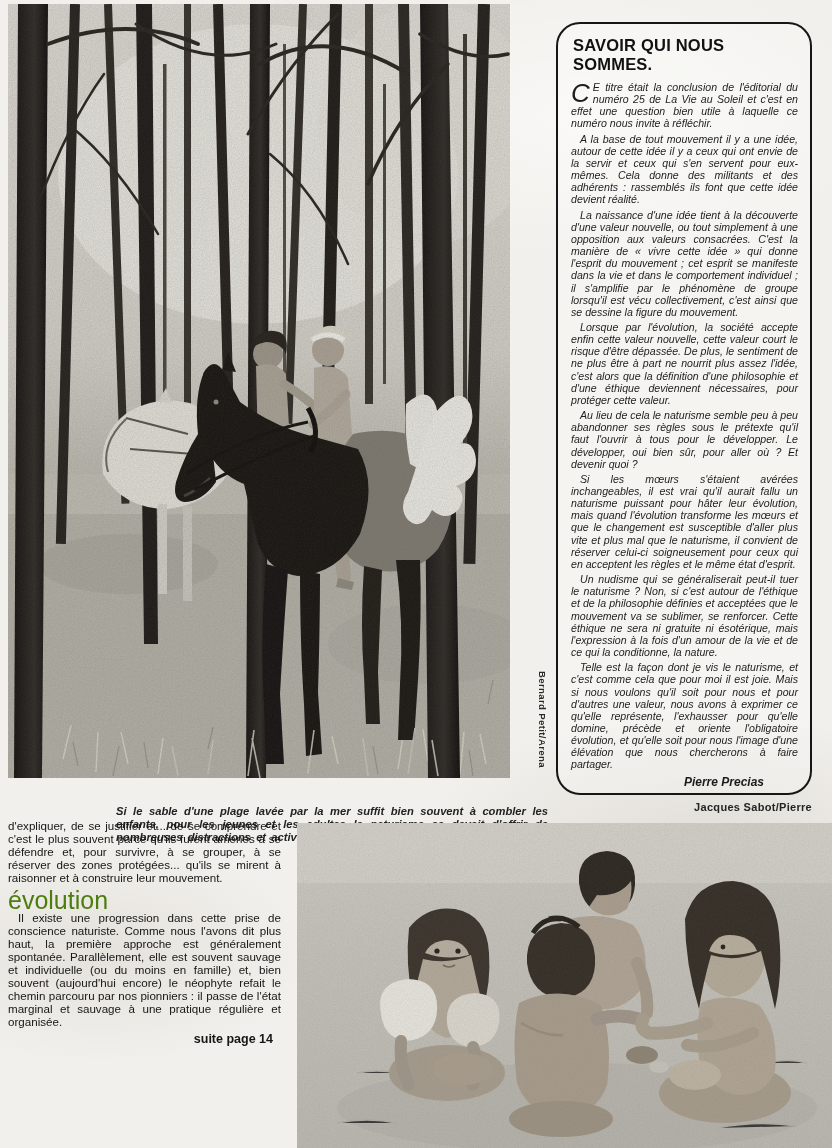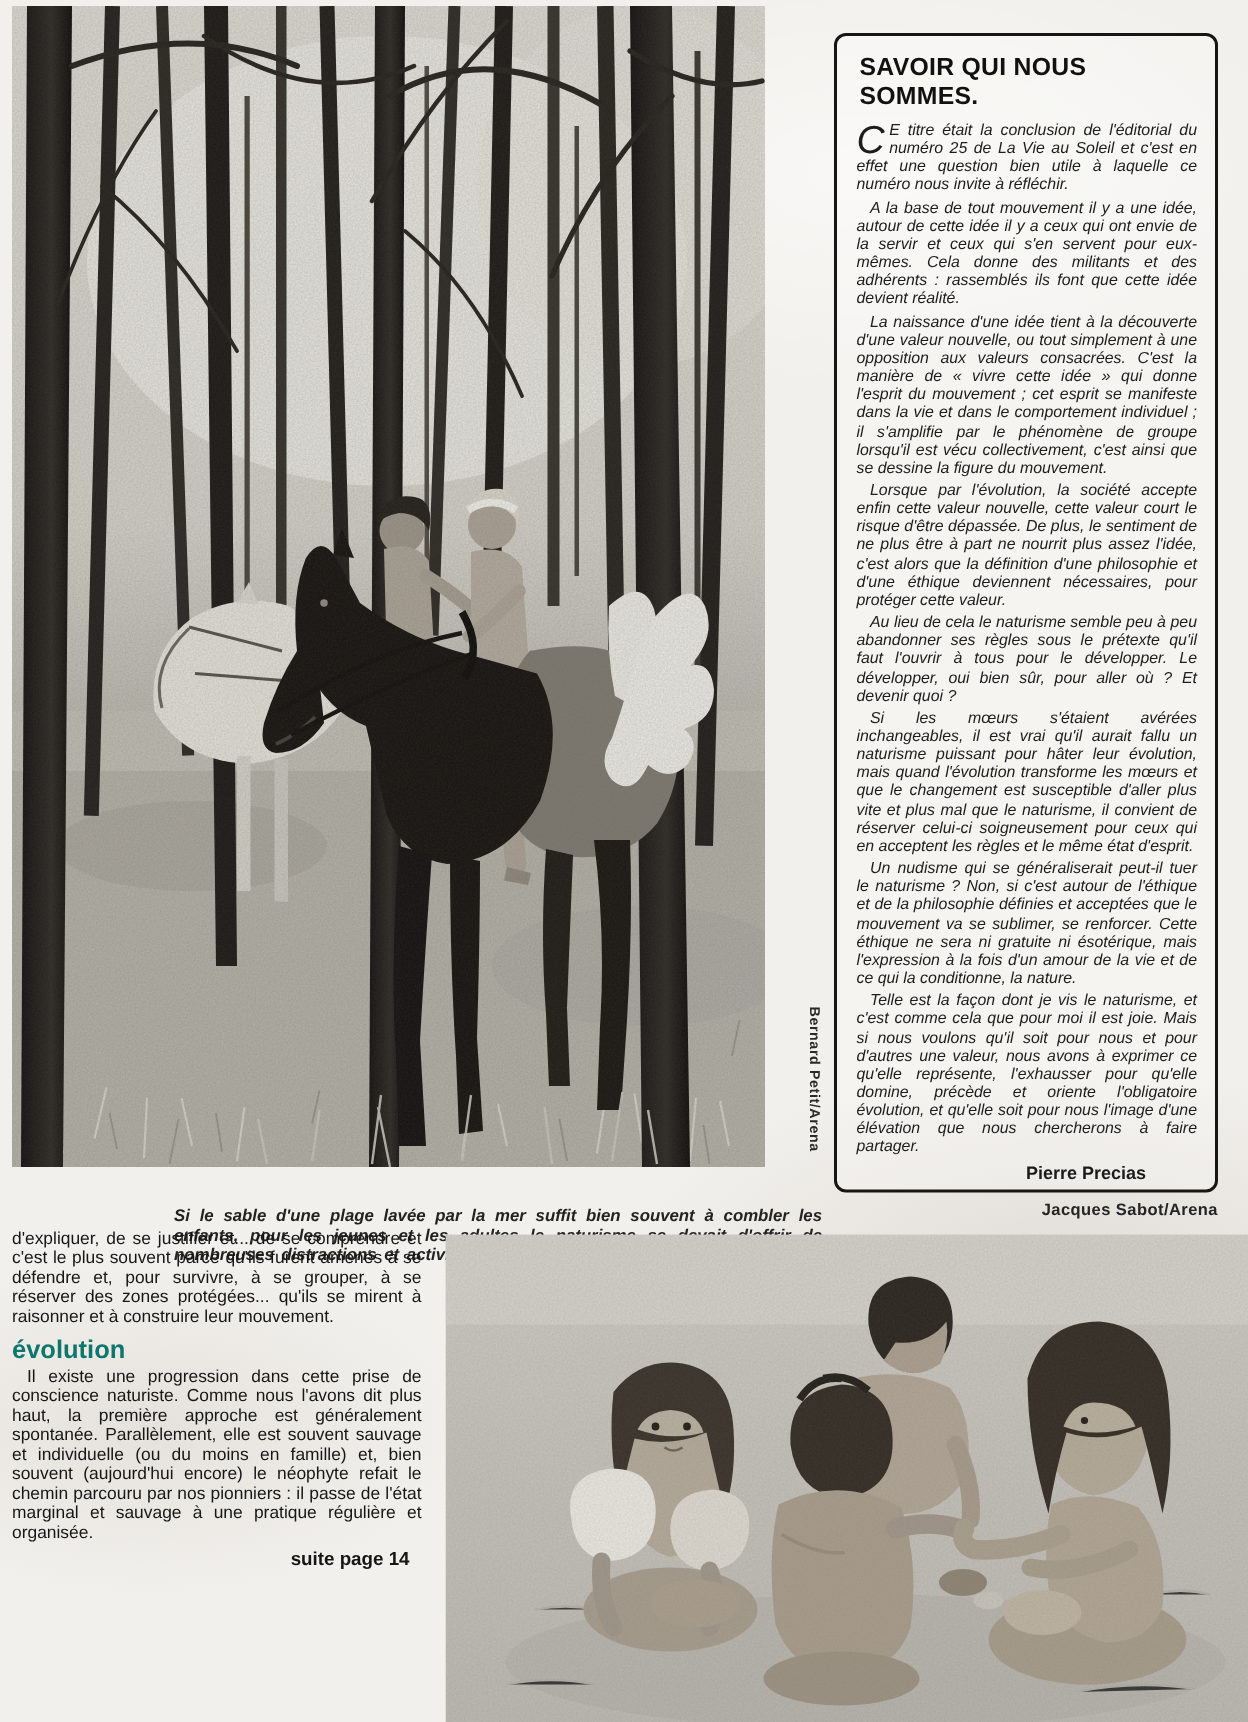--- a/index.html
+++ b/index.html
@@ -33,55 +33,55 @@
     left:116px;top:788px;width:432px;
     font-style:italic;font-weight:bold;font-size:11.2px;line-height:12.8px;
     text-align:justify;color:#222;
     word-spacing:2px;
     margin-top:17px;
   }
 
   
   #article-box{
     left:556px;top:22px;width:256px;height:773px;box-sizing:border-box;
-    border:2.5px solid #161616;border-radius:8px;
+    border:2.5px solid #161616;border-radius:24px;
     padding:10px 12px 8px 13px;overflow:hidden;
     background:rgba(255,255,255,.25);
   }
   #article-box h1{
     margin:2px 0 7px 2px;font-size:16.5px;letter-spacing:.2px;
     font-weight:bold;color:#111;
   }
   #article-box p{
     margin:0 0 3px 0;font-style:italic;font-size:10.6px;line-height:12.15px;
     text-align:justify;color:#1d1d1d;text-indent:9px;
   }
   #article-box p.first{text-indent:0;}
   .dropcap{
     float:left;font-size:26px;line-height:22px;font-weight:normal;
     padding:1px 3px 0 0;font-style:italic;
   }
   #signature{
     margin-top:4px;text-align:right;padding-right:34px;
-    font-weight:bold;font-size:12px;
+    font-style:italic;font-weight:bold;font-size:12px;
   }
   #box-credit{
     left:620px;top:801px;width:192px;text-align:right;
     font-size:11px;font-weight:bold;letter-spacing:.3px;color:#242424;
   }
 
   
   #left-column{
     left:8px;top:820px;width:289px;
     font-size:11.6px;line-height:12.9px;text-align:justify;color:#161616;
   }
   #left-column p{margin:0 16px 4px 0;text-indent:0;}
   #left-column p.indent{text-indent:10px;}
   #left-column h2{
-    margin:9px 0 6px 0;font-size:17px;font-weight:bold;color:#0f766e;
+    margin:9px 0 6px 0;font-size:25px;font-weight:normal;color:#4d7c0f;
   }
   #continuation{
     margin-top:4px;text-align:right;padding-right:24px;
     font-weight:bold;font-size:12.5px;
   }
 </style>
 </head>
 <body>
 
 <svg id="forest-photo" class="abs photo" viewBox="0 0 502 774" preserveAspectRatio="none" aria-hidden="true">
@@ -219,21 +219,21 @@
   <p class="first"><span class="dropcap">C</span><span>E titre était la conclusion de l'éditorial du numéro 25 de La Vie au Soleil et c'est en effet une question bien utile à laquelle ce numéro nous invite à réfléchir.</span></p>
   <p>A la base de tout mouvement il y a une idée, autour de cette idée il y a ceux qui ont envie de la servir et ceux qui s'en servent pour eux-mêmes. Cela donne des militants et des adhérents : rassemblés ils font que cette idée devient réalité.</p>
   <p>La naissance d'une idée tient à la découverte d'une valeur nouvelle, ou tout simplement à une opposition aux valeurs consacrées. C'est la manière de « vivre cette idée » qui donne l'esprit du mouvement ; cet esprit se manifeste dans la vie et dans le comportement individuel ; il s'amplifie par le phénomène de groupe lorsqu'il est vécu collectivement, c'est ainsi que se dessine la figure du mouvement.</p>
   <p>Lorsque par l'évolution, la société accepte enfin cette valeur nouvelle, cette valeur court le risque d'être dépassée. De plus, le sentiment de ne plus être à part ne nourrit plus assez l'idée, c'est alors que la définition d'une philosophie et d'une éthique deviennent nécessaires, pour protéger cette valeur.</p>
   <p>Au lieu de cela le naturisme semble peu à peu abandonner ses règles sous le prétexte qu'il faut l'ouvrir à tous pour le développer. Le développer, oui bien sûr, pour aller où ? Et devenir quoi ?</p>
   <p>Si les mœurs s'étaient avérées inchangeables, il est vrai qu'il aurait fallu un naturisme puissant pour hâter leur évolution, mais quand l'évolution transforme les mœurs et que le changement est susceptible d'aller plus vite et plus mal que le naturisme, il convient de réserver celui-ci soigneusement pour ceux qui en acceptent les règles et le même état d'esprit.</p>
   <p>Un nudisme qui se généraliserait peut-il tuer le naturisme ? Non, si c'est autour de l'éthique et de la philosophie définies et acceptées que le mouvement va se sublimer, se renforcer. Cette éthique ne sera ni gratuite ni ésotérique, mais l'expression à la fois d'un amour de la vie et de ce qui la conditionne, la nature.</p>
   <p>Telle est la façon dont je vis le naturisme, et c'est comme cela que pour moi il est joie. Mais si nous voulons qu'il soit pour nous et pour d'autres une valeur, nous avons à exprimer ce qu'elle représente, l'exhausser pour qu'elle domine, précède et oriente l'obligatoire évolution, et qu'elle soit pour nous l'image d'une élévation que nous chercherons à faire partager.</p>
   <div id="signature">Pierre Precias</div>
 </div>
-<div id="box-credit" class="abs">Jacques Sabot/Arena</div>
+<div id="box-credit" class="abs">Jacques Sabot/Pierre</div>
 
 <div id="left-column" class="abs">
   <p>d'expliquer, de se justifier et... de se comprendre et c'est le plus souvent parce qu'ils furent amenés à se défendre et, pour survivre, à se grouper, à se réserver des zones protégées... qu'ils se mirent à raisonner et à construire leur mouvement.</p>
   <h2>évolution</h2>
   <p class="indent">Il existe une progression dans cette prise de conscience naturiste. Comme nous l'avons dit plus haut, la première approche est généralement spontanée. Parallèlement, elle est souvent sauvage et individuelle (ou du moins en famille) et, bien souvent (aujourd'hui encore) le néophyte refait le chemin parcouru par nos pionniers : il passe de l'état marginal et sauvage à une pratique régulière et organisée.</p>
   <div id="continuation">suite page 14</div>
 </div>
 
 <svg id="beach-photo" class="abs photo" viewBox="0 0 535 325" preserveAspectRatio="none" aria-hidden="true">
   <defs>

